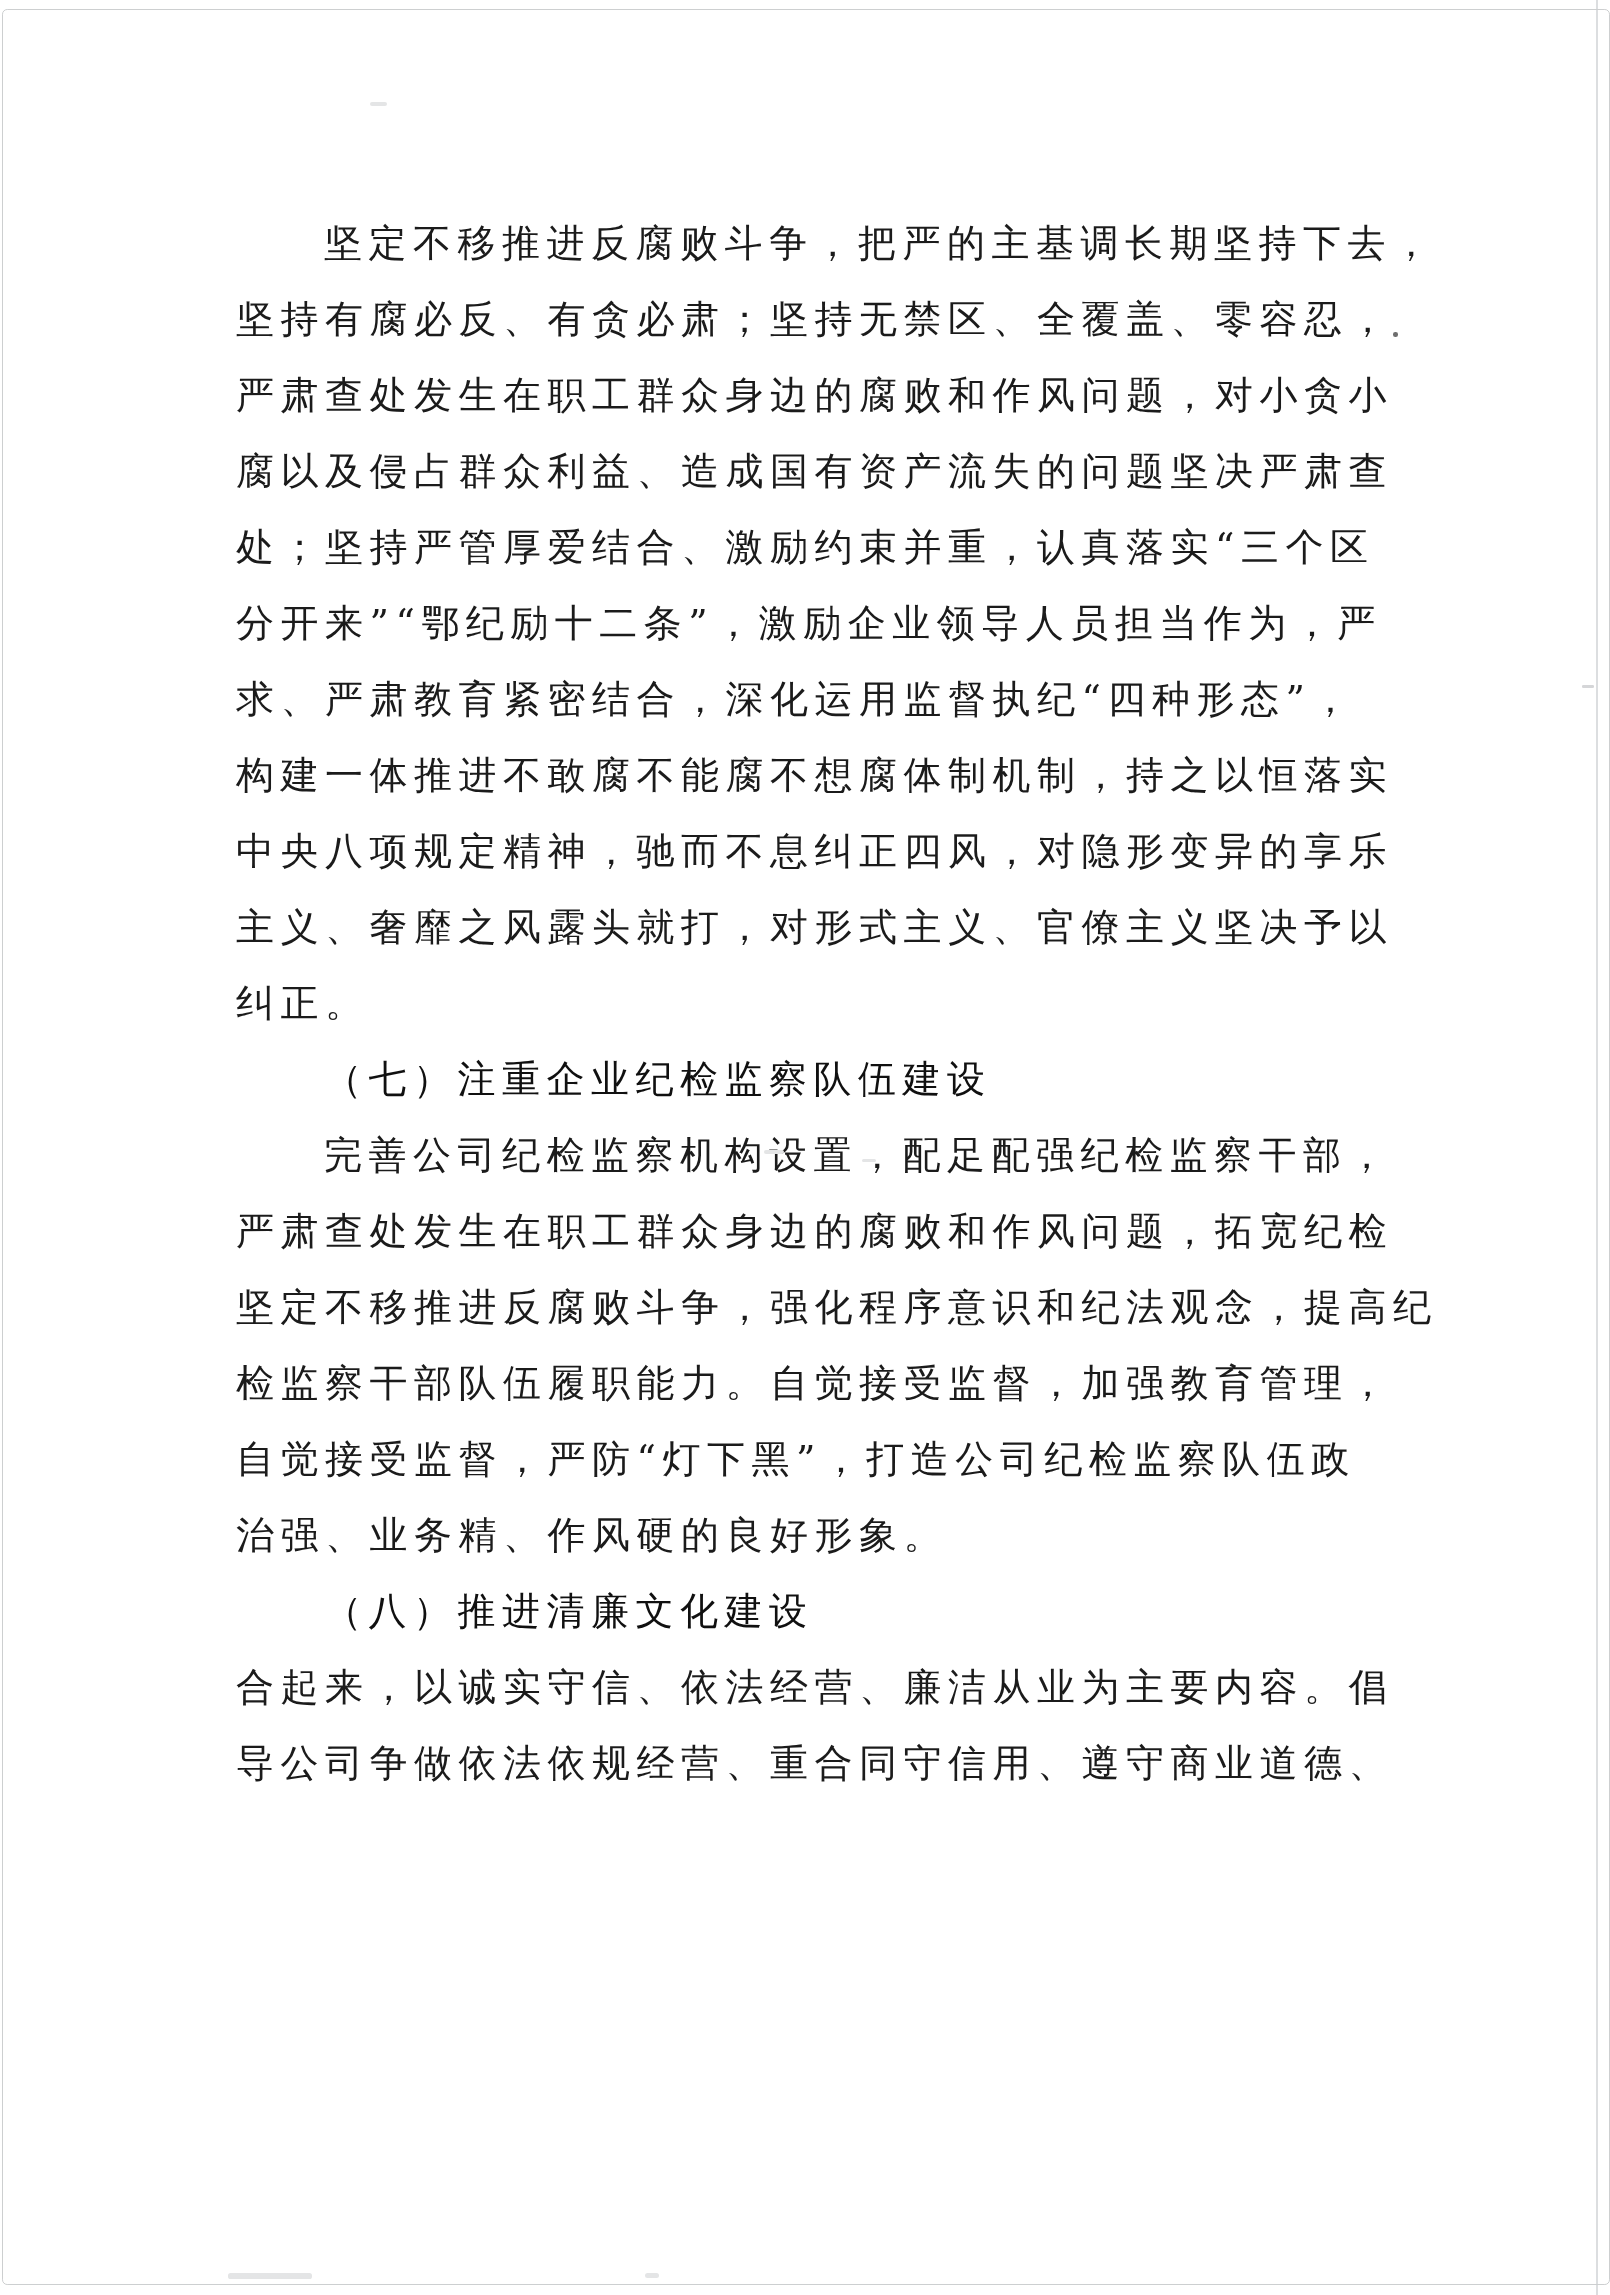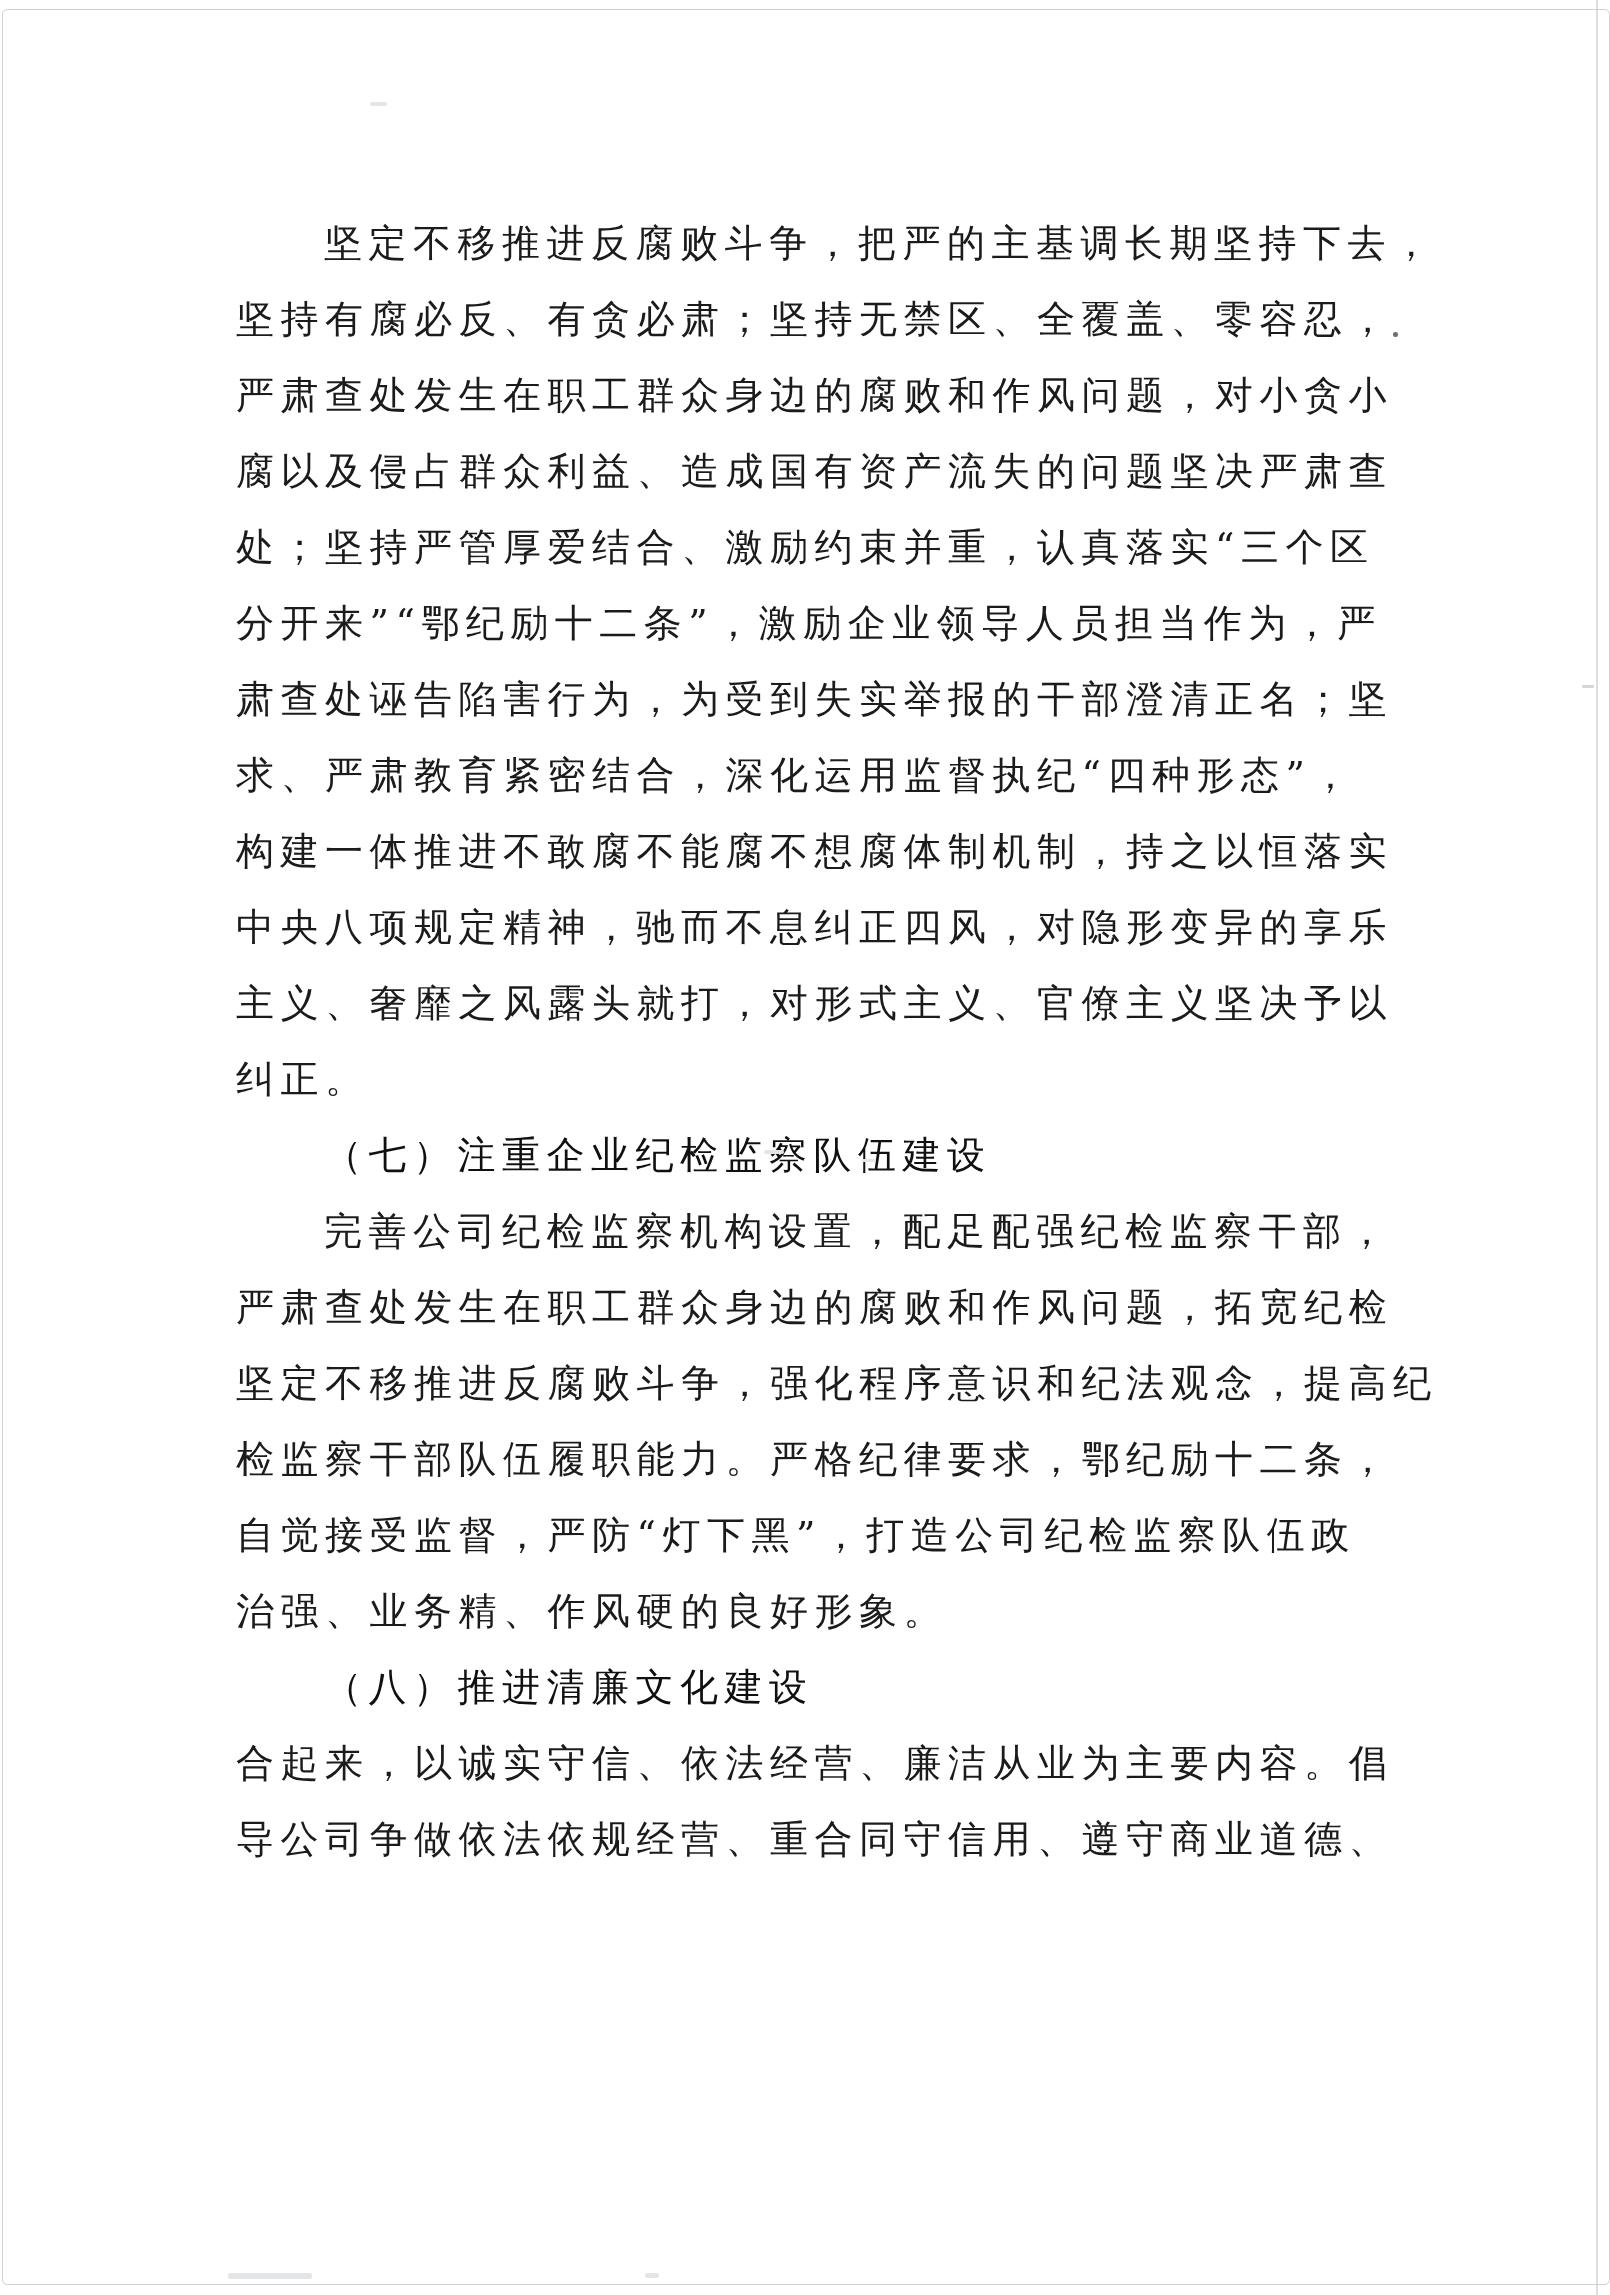--- a/index.html
+++ b/index.html
@@ -56,31 +56,30 @@
 
 <div class="frame"></div>
 
 <div class="doc">
   <div class="ln indent">坚定不移推进反腐败斗争，把严的主基调长期坚持下去，</div>
   <div class="ln">坚持有腐必反、有贪必肃；坚持无禁区、全覆盖、零容忍，</div>
   <div class="ln">严肃查处发生在职工群众身边的腐败和作风问题，对小贪小</div>
   <div class="ln">腐以及侵占群众利益、造成国有资产流失的问题坚决严肃查</div>
   <div class="ln">处；坚持严管厚爱结合、激励约束并重，认真落实“三个区</div>
   <div class="ln">分开来”“鄂纪励十二条”，激励企业领导人员担当作为，严</div>
-  <div class="ln">肃查处诬告陷害行为，为受到失实举报的干部澄清正名；坚</div>
   <div class="ln">求、严肃教育紧密结合，深化运用监督执纪“四种形态”，</div>
   <div class="ln">构建一体推进不敢腐不能腐不想腐体制机制，持之以恒落实</div>
   <div class="ln">中央八项规定精神，驰而不息纠正四风，对隐形变异的享乐</div>
   <div class="ln">主义、奢靡之风露头就打，对形式主义、官僚主义坚决予以</div>
   <div class="ln">纠正。</div>
   <div class="ln head">（七）注重企业纪检监察队伍建设</div>
   <div class="ln indent">完善公司纪检监察机构设置，配足配强纪检监察干部，</div>
   <div class="ln">严肃查处发生在职工群众身边的腐败和作风问题，拓宽纪检</div>
   <div class="ln">坚定不移推进反腐败斗争，强化程序意识和纪法观念，提高纪</div>
-  <div class="ln">检监察干部队伍履职能力。严格纪律要求，鄂纪励十二条，</div>
+  <div class="ln">检监察干部队伍履职能力。自觉接受监督，加强教育管理，</div>
   <div class="ln">自觉接受监督，严防“灯下黑”，打造公司纪检监察队伍政</div>
   <div class="ln">治强、业务精、作风硬的良好形象。</div>
   <div class="ln head">（八）推进清廉文化建设</div>
   <div class="ln">合起来，以诚实守信、依法经营、廉洁从业为主要内容。倡</div>
   <div class="ln">导公司争做依法依规经营、重合同守信用、遵守商业道德、</div>
 </div>
 
 <div class="speck speck-dark" style="left:1393px;top:332px;"></div>
 <div class="dash" style="left:1582px;top:685px;width:11.7px;height:3.2px;"></div>
 <div class="smudge" style="left:370px;top:102px;width:17px;height:3.9px;"></div>

